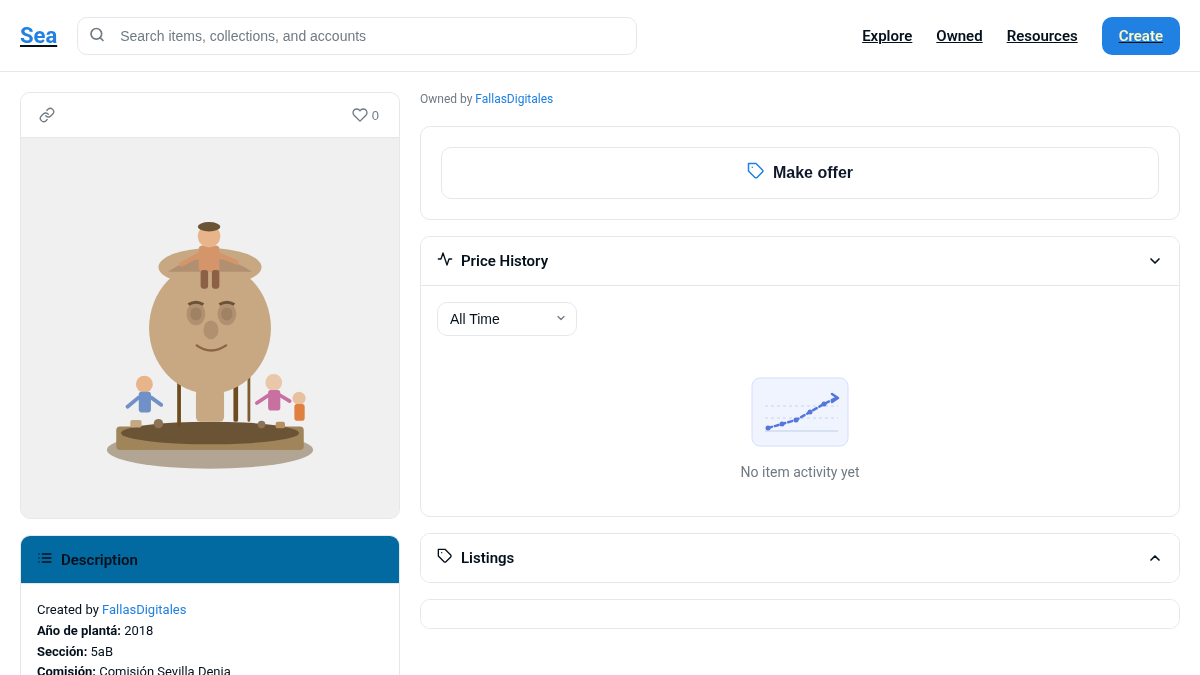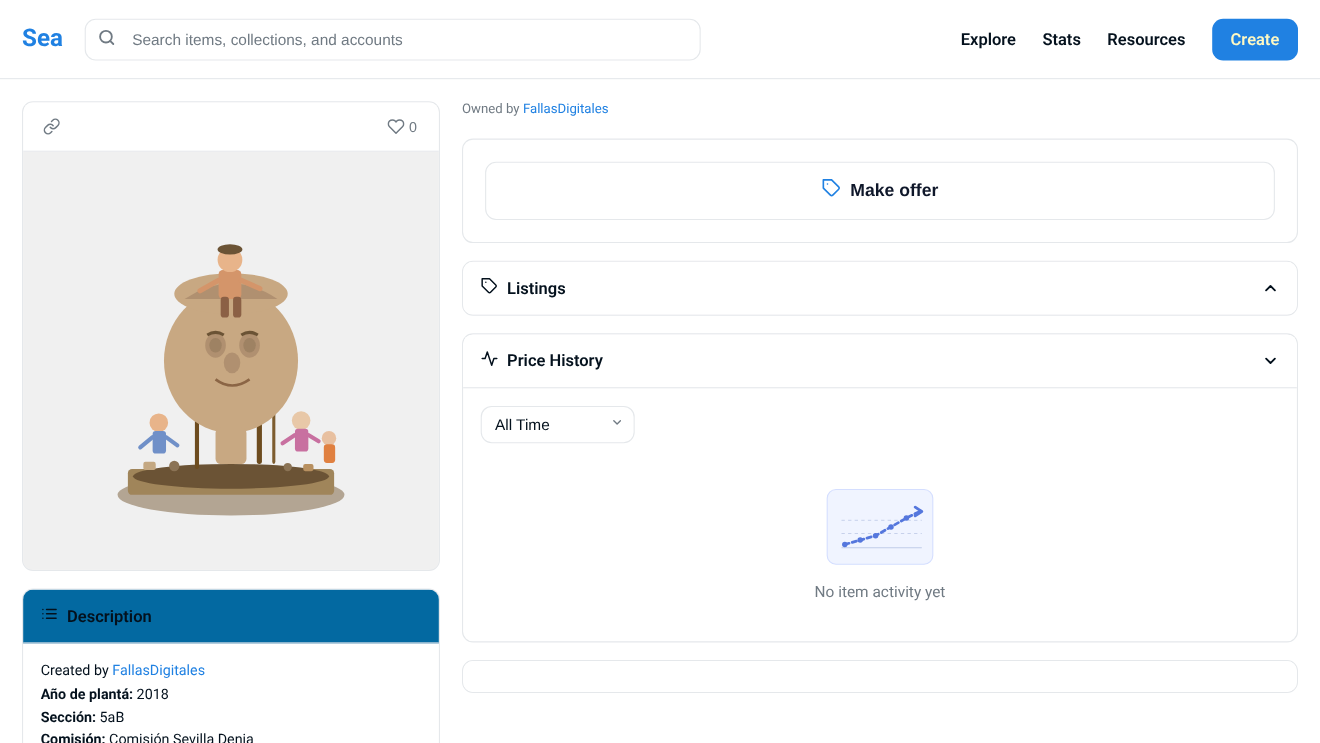--- a/index.html
+++ b/index.html
@@ -9,20 +9,21 @@
     .header {
       display: flex;
       align-items: center;
       padding: 0 20px;
       height: 72px;
       border-bottom: 1px solid #e5e8eb;
       background: #fff;
       position: sticky;
       top: 0;
       z-index: 100;
+      text-decoration: underline;
     }
     .header-logo {
       font-size: 22px;
       font-weight: 700;
       color: #2081e2;
       margin-right: 20px;
       flex-shrink: 0;
     }
     .header-search {
       flex: 1;
@@ -313,21 +314,21 @@
     <span class="search-icon-wrap">
       <svg width="16" height="16" viewBox="0 0 24 24" fill="none" stroke="currentColor" stroke-width="2.5" stroke-linecap="round" stroke-linejoin="round">
         <circle cx="11" cy="11" r="8"></circle>
           <line x1="21" y1="21" x2="16.65" y2="16.65"></line>
       </svg>
     </span>
     <input type="text" placeholder="Search items, collections, and accounts" style="">
   </div>
   <nav class="header-nav">
     <a class="header-nav-item">Explore</a>
-    <a class="header-nav-item">Stats</a>
+    <a class="header-nav-item">Owned</a>
     <a class="header-nav-item">Resources</a>
     <a class="header-nav-item create">Create</a>
   </nav>
 </header>
 
 <div class="main-container">
 
   <div class="left-panel">
     <div class="nft-image-container">
       <div class="nft-image-toolbar">
@@ -461,37 +462,20 @@
         </span>
         <span>Make offer</span>
       </button>
     </div>
 
     <div class="section-card">
       <div class="section-header">
         <div class="section-header-left">
           <span class="section-icon">
             <svg width="16" height="16" viewBox="0 0 24 24" fill="none" stroke="currentColor" stroke-width="2" stroke-linecap="round" stroke-linejoin="round">
-              <path d="M20.59 13.41l-7.17 7.17a2 2 0 0 1-2.83 0L2 12V2h10l8.59 8.59a2 2 0 0 1 0 2.82z"></path>
-              <line x1="7" y1="7" x2="7.01" y2="7"></line>
-            </svg>
-          </span>
-          <span>Listings</span>
-        </div>
-        <svg class="chevron" viewBox="0 0 24 24" fill="none" stroke="currentColor" stroke-width="2.5" stroke-linecap="round" stroke-linejoin="round">
-          <polyline points="18 15 12 9 6 15"></polyline>
-        </svg>
-      </div>
-    </div>
-
-    <div class="section-card">
-      <div class="section-header">
-        <div class="section-header-left">
-          <span class="section-icon">
-            <svg width="16" height="16" viewBox="0 0 24 24" fill="none" stroke="currentColor" stroke-width="2" stroke-linecap="round" stroke-linejoin="round">
               <polyline points="22 12 18 12 15 21 9 3 6 12 2 12"></polyline>
             </svg>
           </span>
           <span>Price History</span>
         </div>
         <svg class="chevron up" viewBox="0 0 24 24" fill="none" stroke="currentColor" stroke-width="2.5" stroke-linecap="round" stroke-linejoin="round">
           <polyline points="18 15 12 9 6 15"></polyline>
         </svg>
       </div>
       <div class="section-content">
@@ -532,20 +516,37 @@
               <circle cx="74" cy="28" r="2.5" fill="#5577dd"></circle>
             </svg>
           </div>
           <span class="no-activity-text">No item activity yet</span>
         </div>
       </div>
     </div>
 
     <div class="section-card">
       <div class="section-header">
+        <div class="section-header-left">
+          <span class="section-icon">
+            <svg width="16" height="16" viewBox="0 0 24 24" fill="none" stroke="currentColor" stroke-width="2" stroke-linecap="round" stroke-linejoin="round">
+              <path d="M20.59 13.41l-7.17 7.17a2 2 0 0 1-2.83 0L2 12V2h10l8.59 8.59a2 2 0 0 1 0 2.82z"></path>
+              <line x1="7" y1="7" x2="7.01" y2="7"></line>
+            </svg>
+          </span>
+          <span>Listings</span>
+        </div>
+        <svg class="chevron" viewBox="0 0 24 24" fill="none" stroke="currentColor" stroke-width="2.5" stroke-linecap="round" stroke-linejoin="round">
+          <polyline points="18 15 12 9 6 15"></polyline>
+        </svg>
+      </div>
+    </div>
+
+    <div class="section-card">
+      <div class="section-header">
         
         
       </div>
 
     </div>
 
   </div>
 </div>
 
 </body></html>

